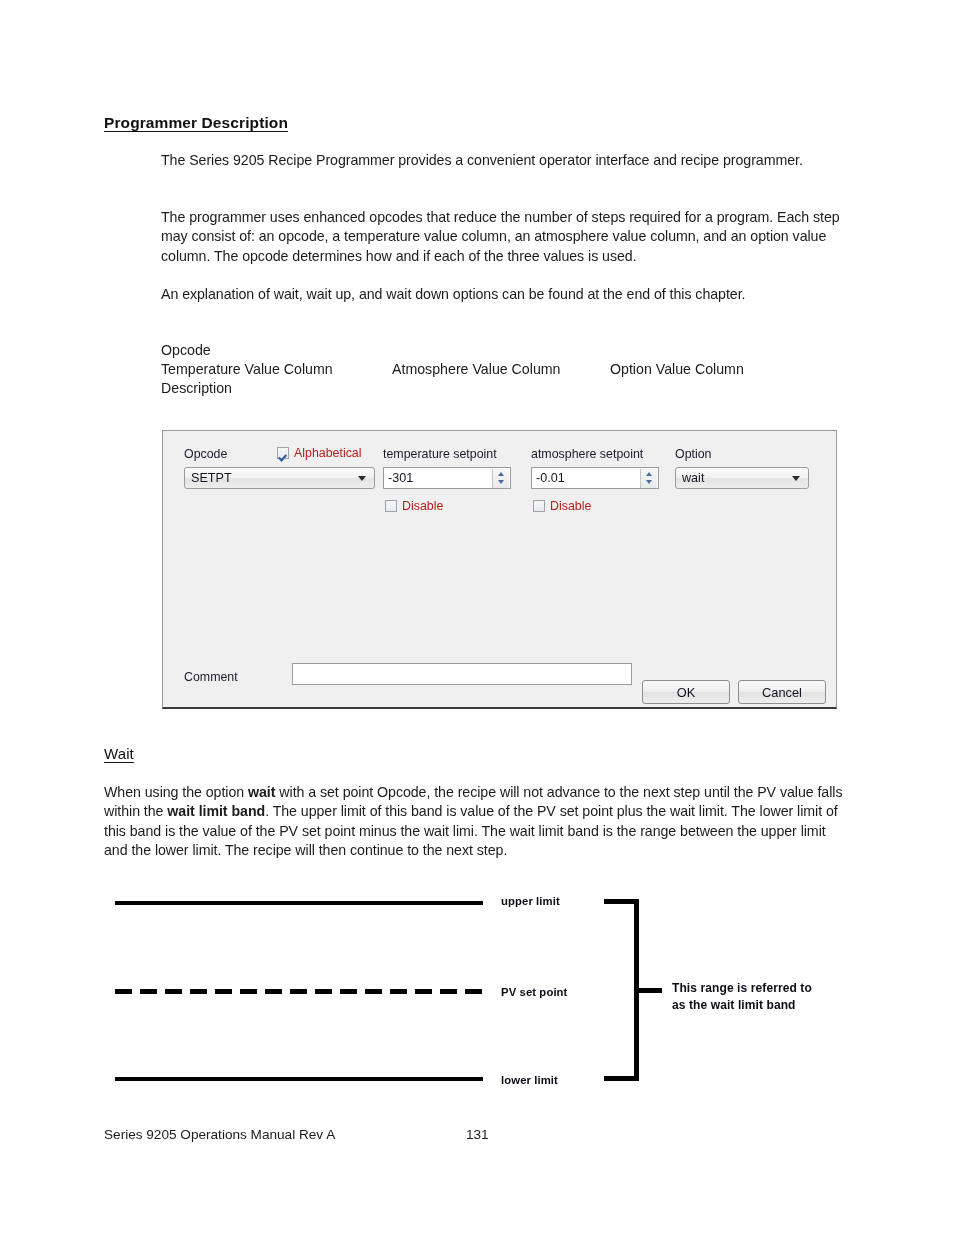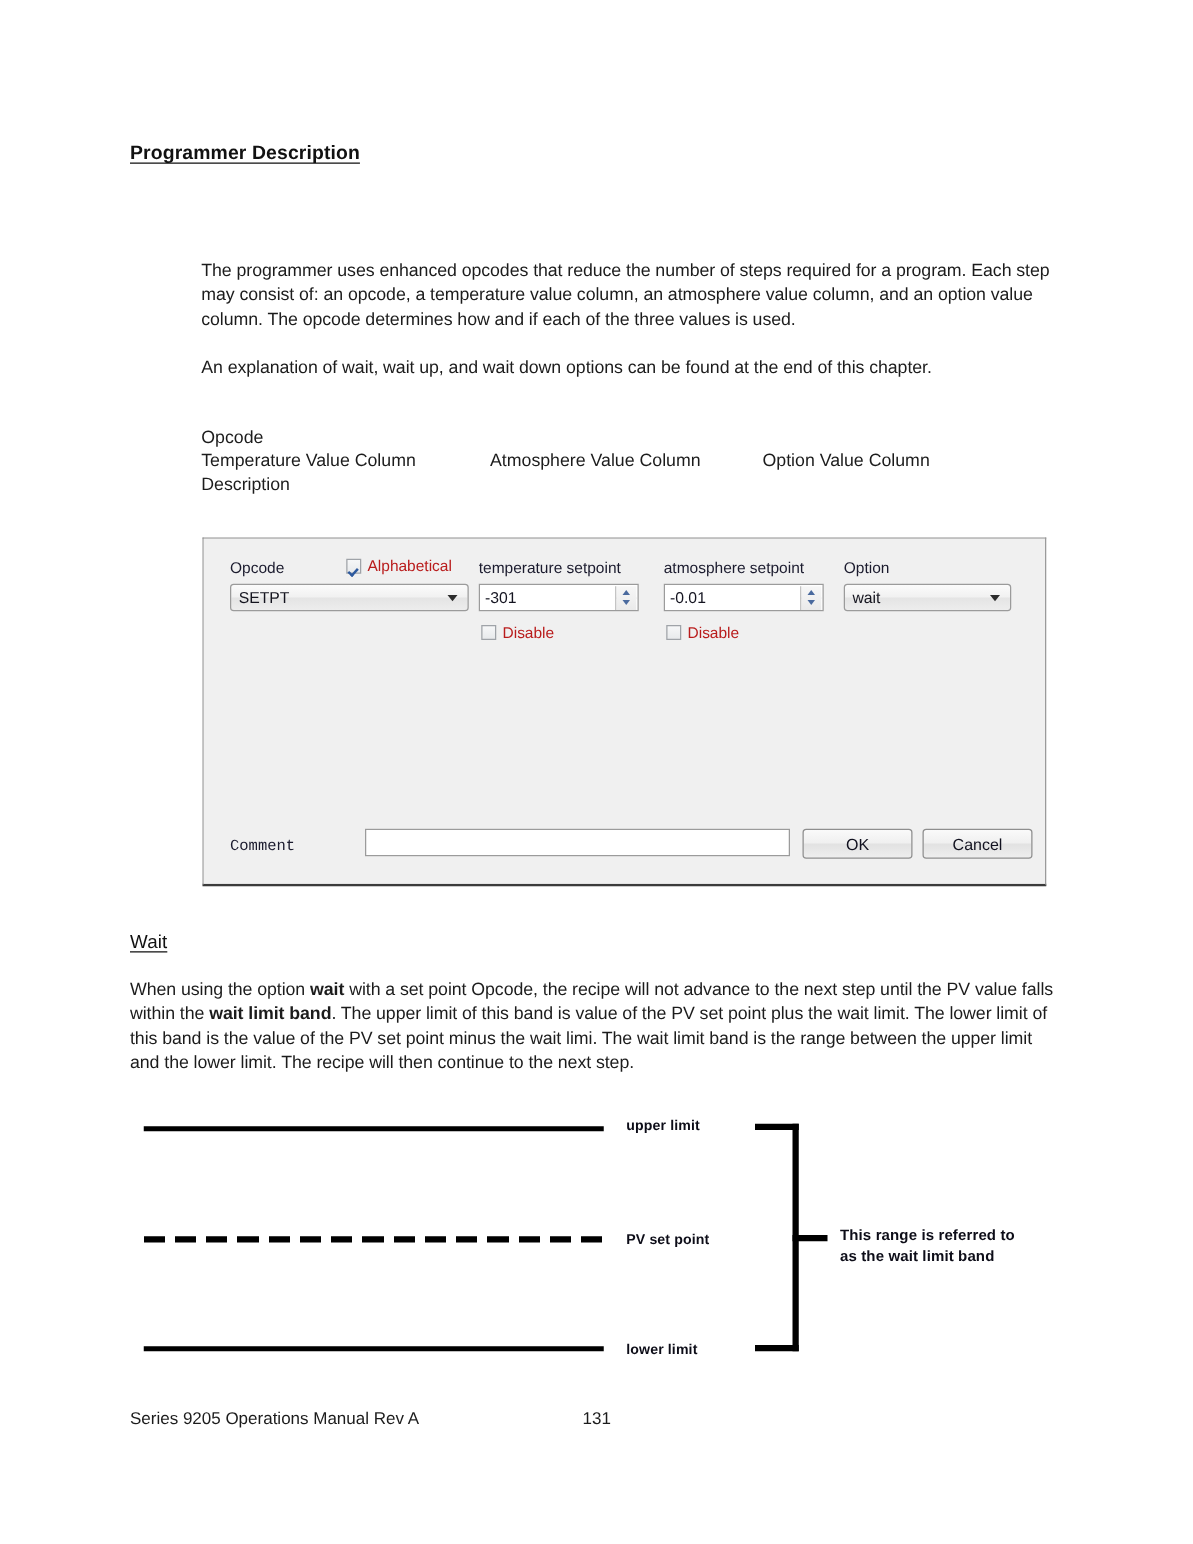--- a/index.html
+++ b/index.html
@@ -186,20 +186,21 @@
   .btn {
     position: absolute;
     box-sizing: border-box;
     border: 1px solid #8e8e8e;
     border-radius: 3px;
     background: linear-gradient(to bottom, #fafafa 0%, #f0f0f0 46%, #e2e2e2 52%, #eeeeee 100%);
     font-size: 12.8px;
     color: #121220;
     text-align: center;
     line-height: 23px;
+    margin-top: 17px;
   }
 
   
   .diagram { position: absolute; }
   .solid-line {
     position: absolute;
     background: #000000;
     height: 4px;
   }
   .dash-line {
@@ -235,20 +236,21 @@
     white-space: nowrap;
   }
 </style>
 </head>
 <body>
 
 <div class="page">
 
   <div class="section-heading" style="left:104px; top:114px;">Programmer Description</div>
 
+  <div class="body-para" style="left:161px; top:151px; width:690px;">The Series 9205 Recipe Programmer provides a convenient operator interface and recipe programmer.</div>
 
   <div class="body-para" style="left:161px; top:208px; width:690px;">The programmer uses enhanced opcodes that reduce the number of steps required for a program.  Each step may consist of: an opcode, a temperature value column, an atmosphere value column, and an option value column.  The opcode determines how and if each of the three values is used.</div>
 
   <div class="body-para" style="left:161px; top:285px; width:690px;">An explanation of wait, wait up, and wait down options can be found at the end of this chapter.</div>
 
 
   <div class="indent-col" style="left:161px; top:341px;">Opcode</div>
 
   <div class="indent-col" style="left:161px; top:360px;">Temperature Value Column</div>
   <div class="indent-col" style="left:392px; top:360px;">Atmosphere Value Column</div>
@@ -300,21 +302,21 @@
         <span class="cb-box"></span><span>Disable</span>
       </div>
 
       <div class="fld-label" style="left:512px; top:16px;">Option</div>
 
       <div class="combo" style="left:512px; top:36px; width:134px; height:22px;">
         <span>wait</span>
         <span class="caret"></span>
       </div>
 
-      <div class="fld-label" style="left:21px; top:239px;font-family:Liberation Mono, monospace;">Comment</div>
+      <div class="fld-label" style="left:21px; top:239px;">Comment</div>
 
       <div class="txtfield" style="left:129px; top:232px; width:340px; height:22px;">
         <span style="display:block;padding:3px 0 0 4px;font-size:12.6px;color:#141420;"></span>
       </div>
 
       <div class="btn" style="left:479px; top:232px; width:88px; height:24px;">OK</div>
 
       <div class="btn" style="left:575px; top:232px; width:88px; height:24px;">Cancel</div>
 
     </div>

